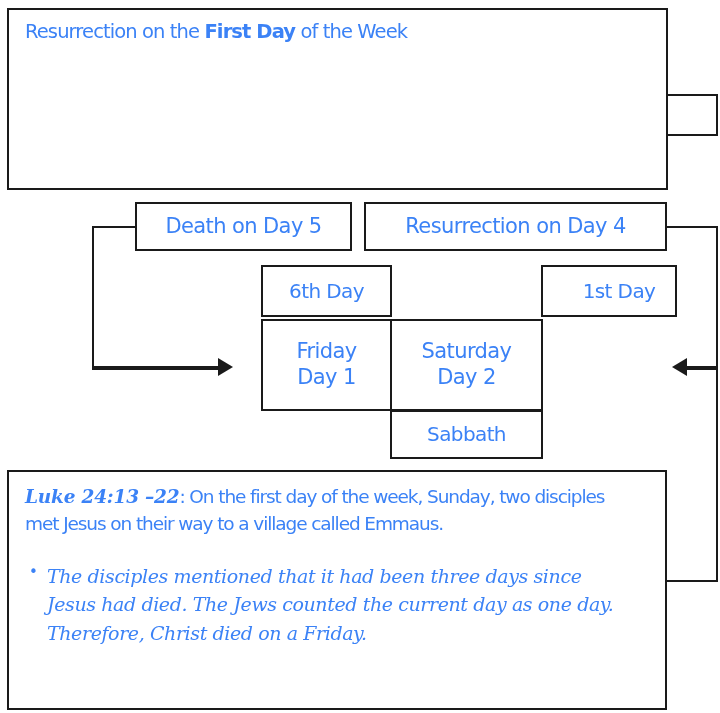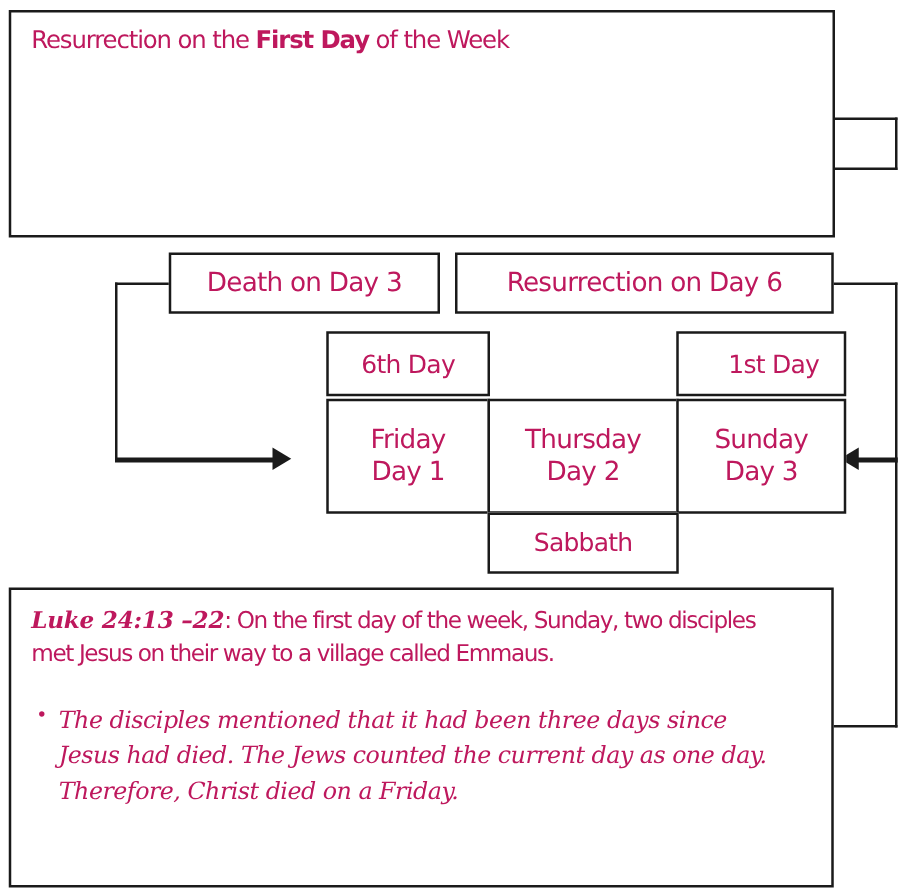--- a/index.html
+++ b/index.html
@@ -7,21 +7,21 @@
     padding: 0;
     background: #ffffff;
   }
   #canvas {
     position: relative;
     width: 720px;
     height: 713px;
     background: #ffffff;
     overflow: hidden;
     font-family: "Liberation Sans", sans-serif;
-    color: #be185d;
+    color: #3b82f6;
     text-decoration: underline;
   }
 
   
   .box {
     position: absolute;
     box-sizing: border-box;
     background: #ffffff;
     border: 2.5px solid #1a1a1a;
   }
@@ -141,44 +141,40 @@
   <div class="ln thick h" style="left:92px; top:366px; width:128px;"></div>
   <div class="arrow-right" style="left:218px; top:358px;"></div>
 
   <div class="box panel" style="left:7px; top:8px; width:661px; height:182px;">
     <div class="panel-heading">
       <span>Resurrection on the </span><span class="b">First Day</span><span> of the Week</span>
     </div>
   </div>
 
   <div class="cell" style="left:135px; top:202px; width:217px; height:49px;">
-    <span>Death on Day 3</span>
+    <span>Death on Day 5</span>
   </div>
   <div class="cell" style="left:364px; top:202px; width:303px; height:49px;">
-    <span>Resurrection on Day 6</span>
+    <span>Resurrection on Day 4</span>
   </div>
 
   <div class="cell small" style="left:261px; top:265px; width:131px; height:52px;">
     <span>6th Day</span>
   </div>
   <div class="cell small" style="left:541px; top:265px; width:136px; height:52px;padding-left:20px;">
     <span>1st Day</span>
   </div>
 
   <div class="cell" style="left:261px; top:319px; width:131px; height:92px;">
     <span>Friday
 Day 1</span>
   </div>
   <div class="cell" style="left:390px; top:319px; width:153px; height:92px;">
-    <span>Thursday
+    <span>Saturday
 Day 2</span>
-  </div>
-  <div class="cell" style="left:541px; top:319px; width:136px; height:92px;">
-    <span>Sunday
-Day 3</span>
   </div>
 
   <div class="cell small thin" style="left:390px; top:410px; width:153px; height:49px;">
     <span>Sabbath</span>
   </div>
 
   <div class="box panel" style="left:7px; top:470px; width:660px; height:240px; padding:12px 33px 10px 16px;">
     <div class="verse-lead">
       <span class="ref">Luke 24:13 –22</span><span>: On the first day of the week, Sunday, two disciples met Jesus on their way to a village called Emmaus.</span>
     </div>

